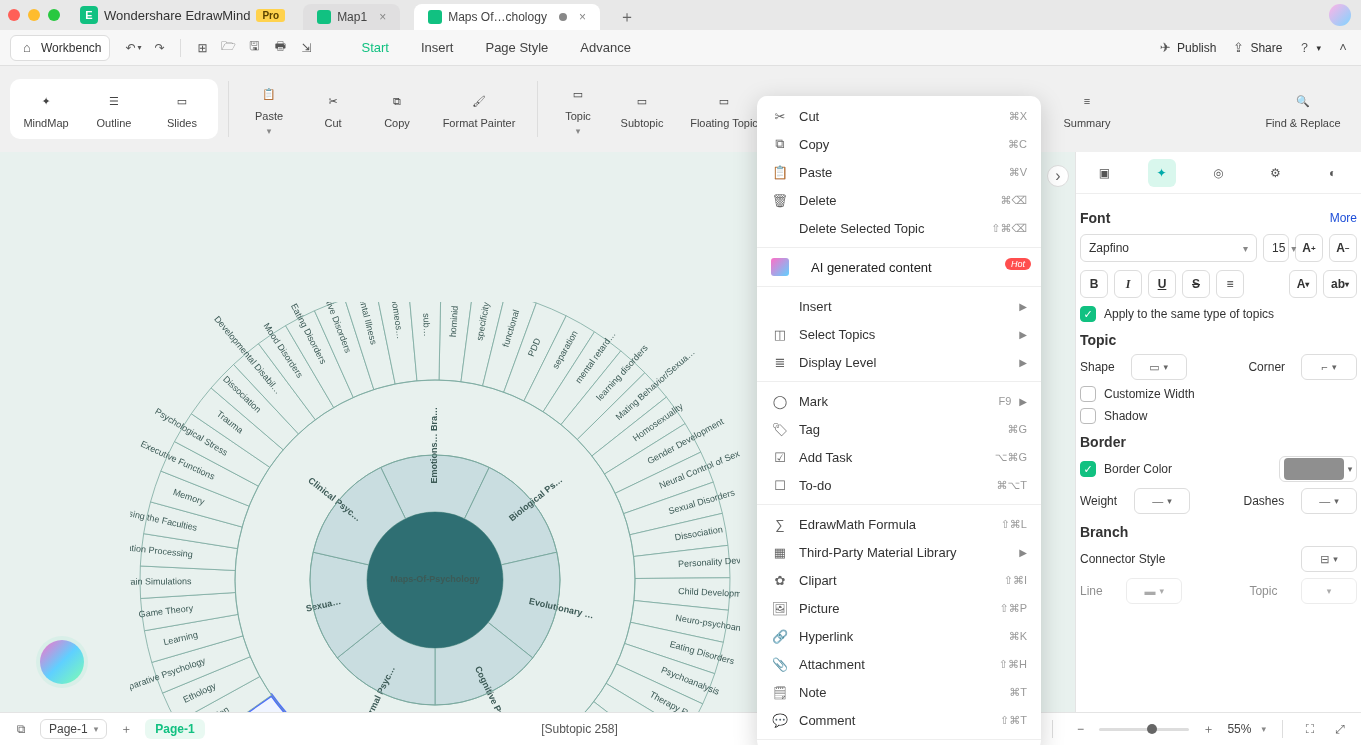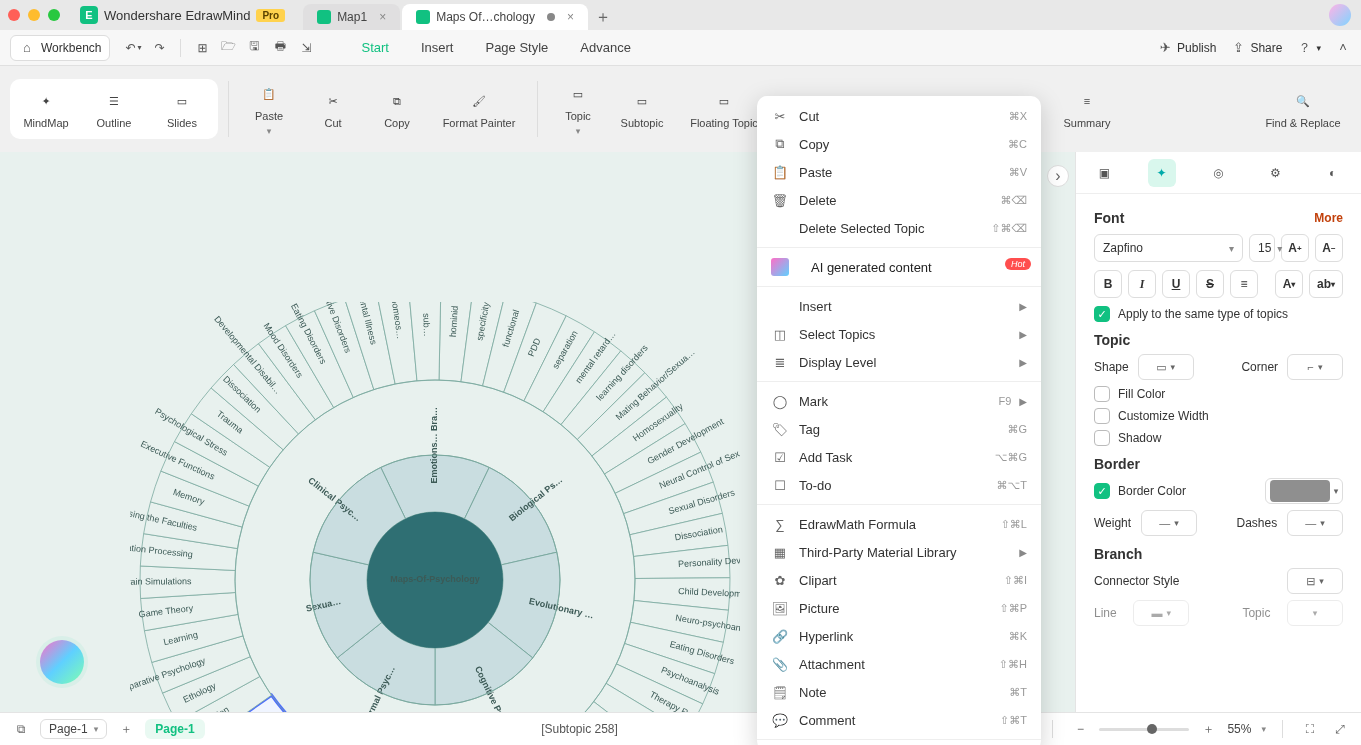--- a/index.html
+++ b/index.html
@@ -5,21 +5,21 @@
   * { box-sizing: border-box; margin: 0; padding: 0; font-family: -apple-system, BlinkMacSystemFont, "Segoe UI", sans-serif; }
   html, body { width: 1361px; height: 745px; overflow: hidden; background: #f0f0f0; }
   
   .titlebar { height: 30px; background: #e8e8e8; display: flex; align-items: center; padding: 0 8px; position: relative;}
   .traffic { display: flex; gap: 8px; margin-right: 20px;}
   .dot { width: 12px; height: 12px; border-radius: 50%; }
   .dot.red { background:#ff5f57;} .dot.yellow{background:#febc2e;} .dot.green{background:#28c840;}
   .app-title { display:flex; align-items:center; gap:6px; font-size:13px; color:#333; margin-right:18px;}
   .logo-sq{width:18px;height:18px;background:#11c181;border-radius:4px;display:flex;align-items:center;justify-content:center;color:#fff;font-size:11px;font-weight:bold;}
   .pro-badge{background:#ffd24d;color:#5a4200;font-size:10px;font-weight:600;padding:1px 6px;border-radius:3px;}
-  .tabs{display:flex;align-items:flex-end;height:100%;gap:2px;}
+  .tabs{display:flex;align-items:flex-end;height:100%;gap:14px;}
   .tab{height:26px;display:flex;align-items:center;gap:6px;padding:0 14px;font-size:12px;color:#444;background:#e0dfe0;border-radius:8px 8px 0 0;position:relative;cursor:pointer;}
   .tab.active{background:#fff;}
   .tab .tab-ico{width:14px;height:14px;background:#11c181;border-radius:3px;}
   .tab .close{margin-left:6px;color:#888;font-size:12px;}
   .tab .dirty{width:8px;height:8px;background:#888;border-radius:50%;margin-left:6px;}
   .plus-tab{width:26px;height:26px;display:flex;align-items:center;justify-content:center;color:#666;font-size:16px;cursor:pointer;}
   .avatar{width:22px;height:22px;border-radius:50%;background:linear-gradient(135deg,#ffb3e6,#80d4ff);position:absolute;right:10px;top:4px;}
   
   .toolbar1{height:36px;background:#f7f7f7;border-bottom:1px solid #e0e0e0;display:flex;align-items:center;padding:0 10px;font-size:12px;color:#333;}
   .wb-btn{display:flex;align-items:center;gap:6px;padding:4px 8px;border:1px solid #ddd;border-radius:6px;background:#fff;cursor:pointer;}
@@ -53,23 +53,23 @@
   .ctx-row .arr{margin-left:auto;color:#888;font-size:10px;}
   .ctx-sep{height:1px;background:#eee;margin:5px 0;}
   .hot{position:absolute;right:10px;top:5px;background:#ff4e4e;color:#fff;font-size:9px;font-style:italic;padding:1px 6px;border-radius:8px;}
   .ai-row{color:#222;gap:12px;}
   .ai-ico{width:18px;height:18px;background:linear-gradient(135deg,#ff6ec7,#5fd0ff);border-radius:3px;margin-right:10px;}
   
   .side{width:286px;background:#fff;border-left:1px solid #e4e4e4;display:flex;flex-direction:column;font-size:12px;color:#333;}
   .side-icons{height:42px;border-bottom:1px solid #eee;display:flex;align-items:center;justify-content:space-around;}
   .sico{width:28px;height:28px;display:flex;align-items:center;justify-content:center;color:#555;border-radius:6px;cursor:pointer;}
   .sico.active{background:#d9f7ed;color:#0aa;}
-  .side-body{padding:10px 18px;overflow:auto;}
+  .side-body{padding:10px 4px;overflow:auto;}
   .sec-h{display:flex;align-items:center;justify-content:space-between;font-weight:600;font-size:14px;margin:6px 0 8px;}
-  .sec-h .more{font-weight:700;color:#c2410c;font-size:12px;cursor:pointer;}
+  .sec-h .more{font-weight:400;color:#1d4ed8;font-size:12px;cursor:pointer;}
   .frow{display:flex;align-items:flex-start;gap:6px;margin-bottom:8px;}
   .sel, .numsel{border:1px solid #ddd;border-radius:6px;height:28px;display:flex;align-items:center;padding:0 8px;background:#fff;cursor:pointer;position:relative;}
   .sel{flex:1;justify-content:space-between;}
   .sel .car, .numsel .car{font-size:10px;color:#888;margin-left:6px;}
   .sqbtn{width:28px;height:28px;border:1px solid #ddd;border-radius:6px;display:flex;align-items:center;justify-content:center;cursor:pointer;font-weight:600;}
   .check-row{display:flex;align-items:center;gap:8px;margin:6px 0;}
   .chk{width:16px;height:16px;border:1px solid #bbb;border-radius:4px;display:flex;align-items:center;justify-content:center;font-size:11px;color:#fff;}
   .chk.on{background:#11c181;border-color:#11c181;}
   .two-col{display:flex;justify-content:space-between;align-items:center;margin:6px 0;}
   .mini-sel{width:56px;height:26px;border:1px solid #ddd;border-radius:6px;display:flex;align-items:center;justify-content:center;font-size:11px;color:#666;gap:4px;cursor:pointer;}
@@ -413,24 +413,20 @@
       <div class="sec-title">Topic</div>
       <div class="two-col">
         <span>Shape</span>
         <div class="mini-sel">▭ <span style="font-size:9px">▾</span></div>
         <span style="width:30px"></span>
         <span>Corner</span>
         <div class="mini-sel">⌐ <span style="font-size:9px">▾</span></div>
       </div>
       <div class="check-row">
           <div class="chk"></div>
-          <span>Fill Color</span>
-        </div>
-      <div class="check-row">
-          <div class="chk"></div>
           <span>Customize Width</span>
         </div>
       <div class="check-row">
           <div class="chk"></div>
           <span>Shadow</span>
         </div>
 
       <div class="sec-title">Border</div>
       <div class="two-col">
         <div class="check-row" style="margin:0">

